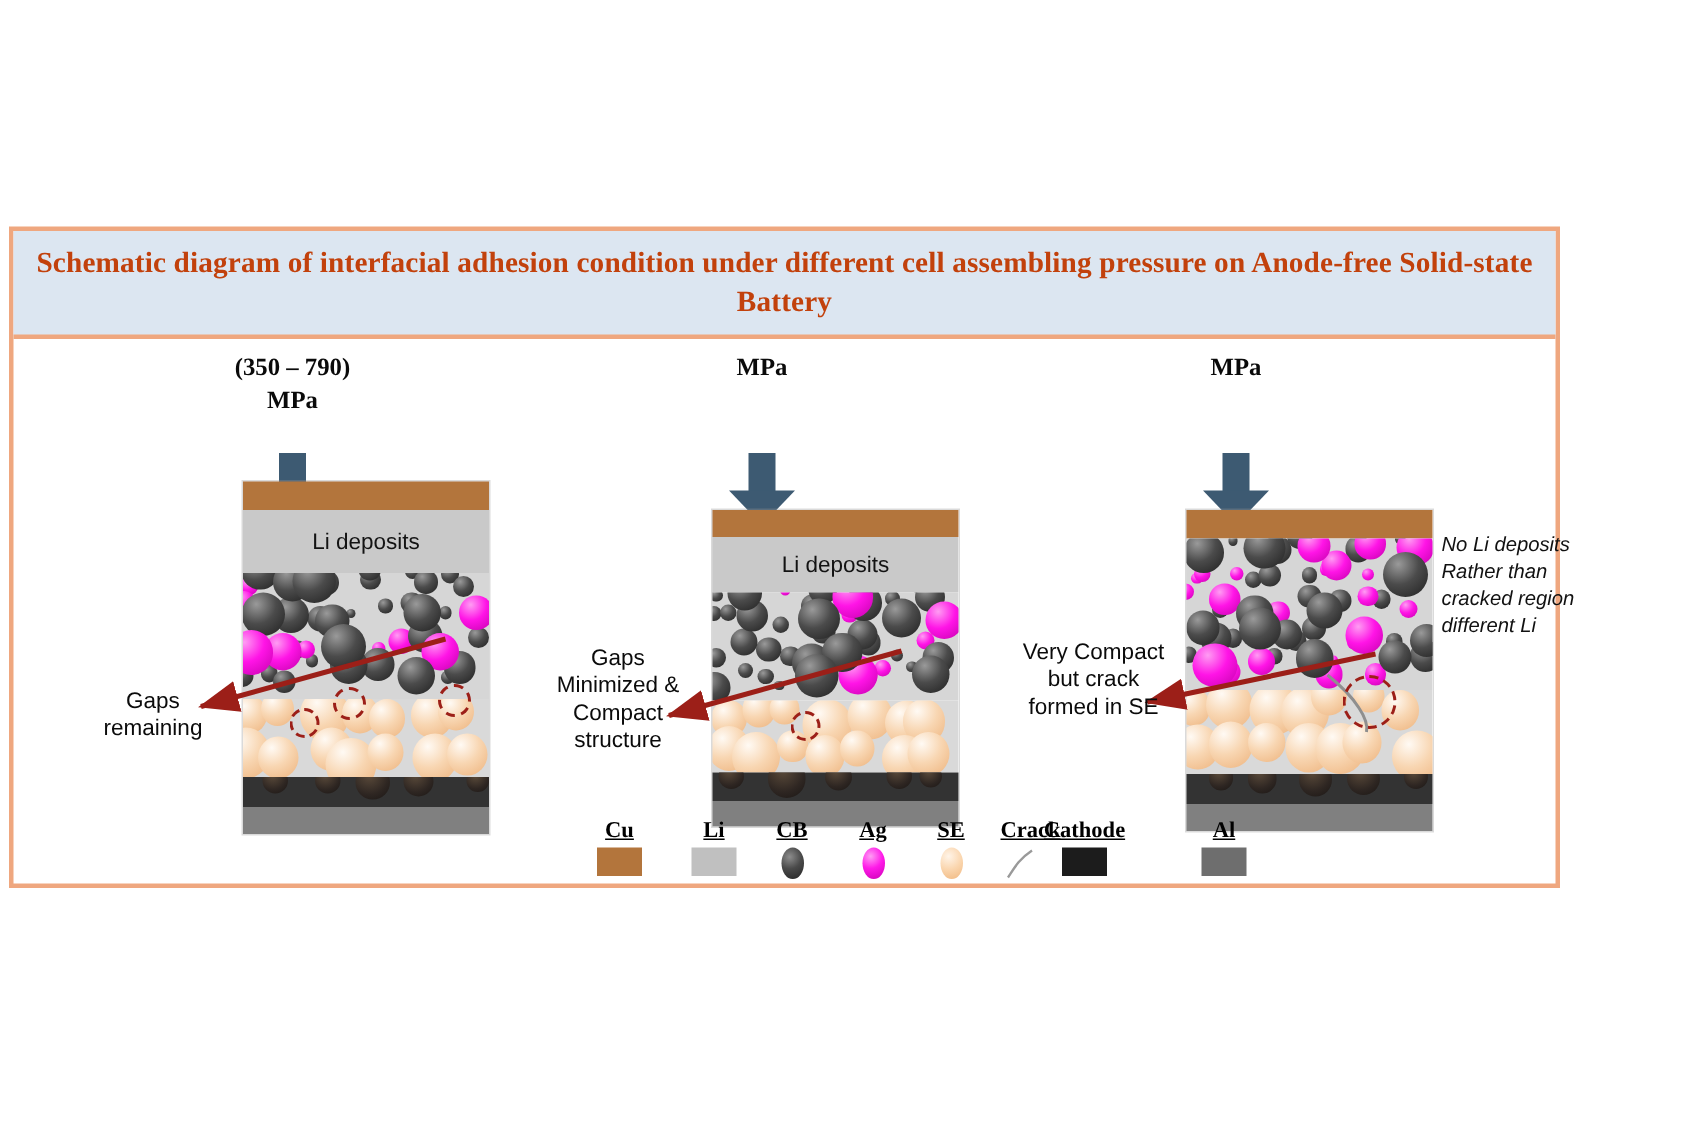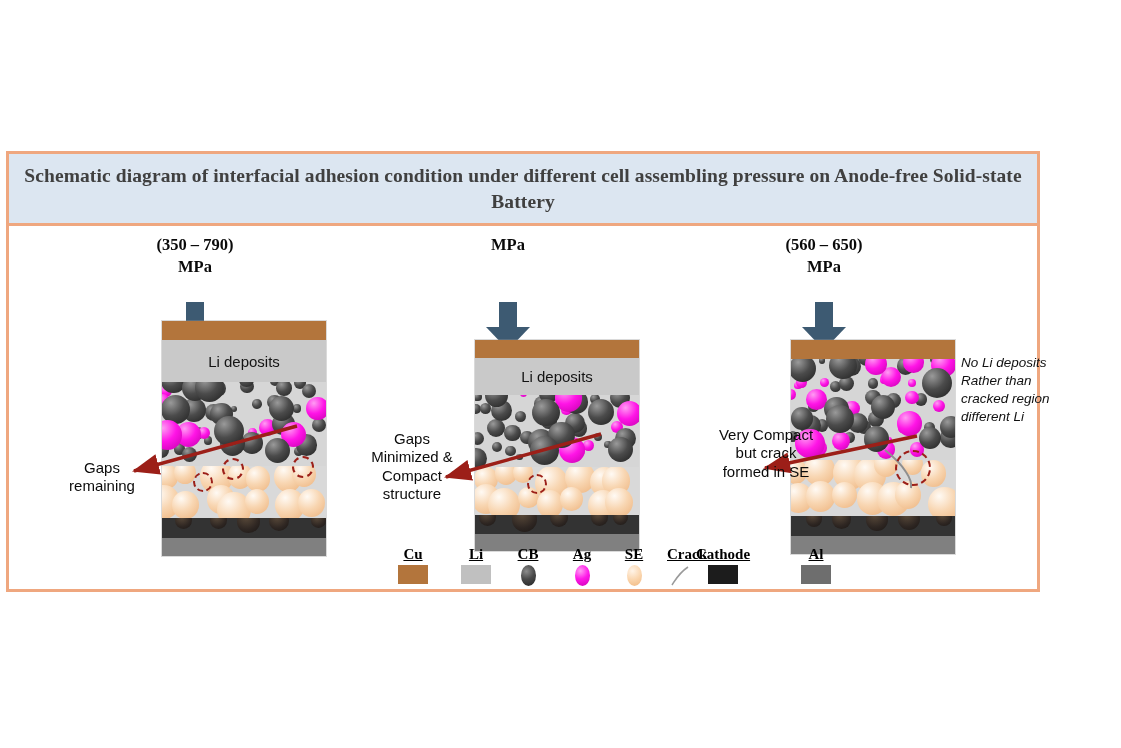--- a/index.html
+++ b/index.html
@@ -6,21 +6,21 @@
   body{width:1121px;height:748px;position:relative;overflow:hidden;
        font-family:"Liberation Sans",sans-serif;}
 
   #frame{position:absolute;left:6px;top:151px;width:1034px;height:441px;
          border:3px solid #efa77f;box-sizing:border-box;background:#ffffff;}
 
   #title-bar{position:absolute;left:0;top:0;width:100%;height:72px;
              background:#dce6f1;border-bottom:3px solid #efa77f;box-sizing:border-box;
              display:flex;align-items:center;justify-content:center;}
   #title-text{font-family:"Liberation Serif",serif;font-weight:bold;font-size:19.5px;
-              color:#404040;text-align:center;line-height:1.32;letter-spacing:.1px;
+              color:#c2410c;text-align:center;line-height:1.32;letter-spacing:.1px;
               padding:0 14px;}
 
   .panel{position:absolute;}
 
   .pressure-label{position:absolute;text-align:center;width:200px;
         font-family:"Liberation Serif",serif;font-weight:bold;font-size:16.5px;
         color:#0a0a0a;line-height:1.34;}
 
   
   .arrow-down{position:absolute;width:44px;height:48px;}
@@ -267,21 +267,20 @@
     <div class="callout" style="left:342px;top:276px;width:122px;">
       <div>Gaps</div>
       <div>Minimized &amp;</div>
       <div>Compact</div>
       <div>structure</div>
     </div>
   </div>
 
   <div class="panel">
     <div class="pressure-label" style="left:715px;top:80px;">
-      <div>(560 – 650)</div>
       <div>MPa</div>
     </div>
     <div class="arrow-down" style="left:793px;top:148px;">
       <div class="shaft"></div>
         <div class="head"></div>
     </div>
     <div class="stack" style="left:782px;top:186px;width:164px;">
       <div class="layer layer-cu" style="height:19px;"></div>
       <div class="layer layer-cb" id="p3cb" style="height:101px;">
           <span class="blob" style="left:95.1px;top:77.7px;width:6.2px;height:6.2px;background:radial-gradient(circle at 34% 27%,#ff9cf3 0%,#ff14e6 46%,#c400ac 100%);"></span>
@@ -366,21 +365,21 @@
       <div class="layer layer-al" style="height:18px;"></div>
     </div>
     <svg class="ann" style="left:0;top:0;width:1000px;height:340px;">
       <defs>
           <marker id="ah3" markerWidth="9" markerHeight="9" refX="7.4" refY="3.1" orient="auto">
         <path d="M0,0 L8,3.1 L0,6.2 z" fill="#9c1f18"></path>
           </marker>
         </defs>
       <line x1="908" y1="282" x2="756" y2="314" stroke="#9c1f18" stroke-width="3.4" marker-end="url(#ah3)"></line>
     </svg>
-    <div class="callout" style="left:692px;top:272px;width:130px;text-align:center;">
+    <div class="callout" style="left:655px;top:272px;width:130px;text-align:center;">
       <div>Very Compact</div>
       <div>but crack</div>
       <div>formed in SE</div>
     </div>
     <div class="note-italic" style="left:952px;top:200px;width:96px;">
       <div>No Li deposits</div>
       <div>Rather than</div>
       <div>cracked region</div>
       <div> different Li</div>
     </div>

